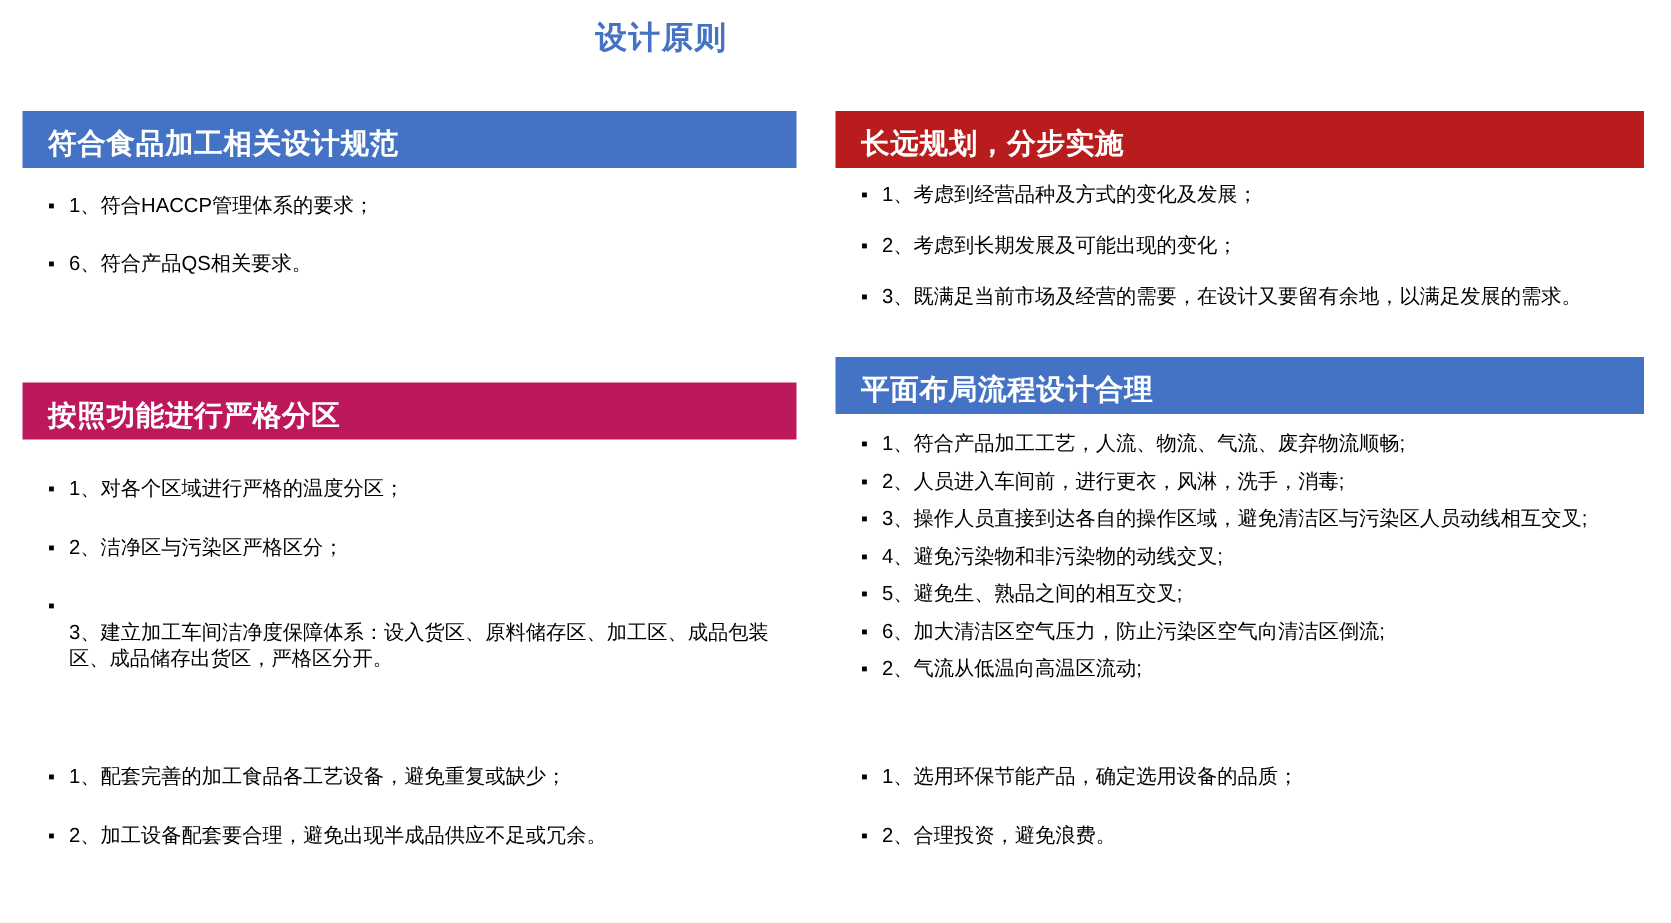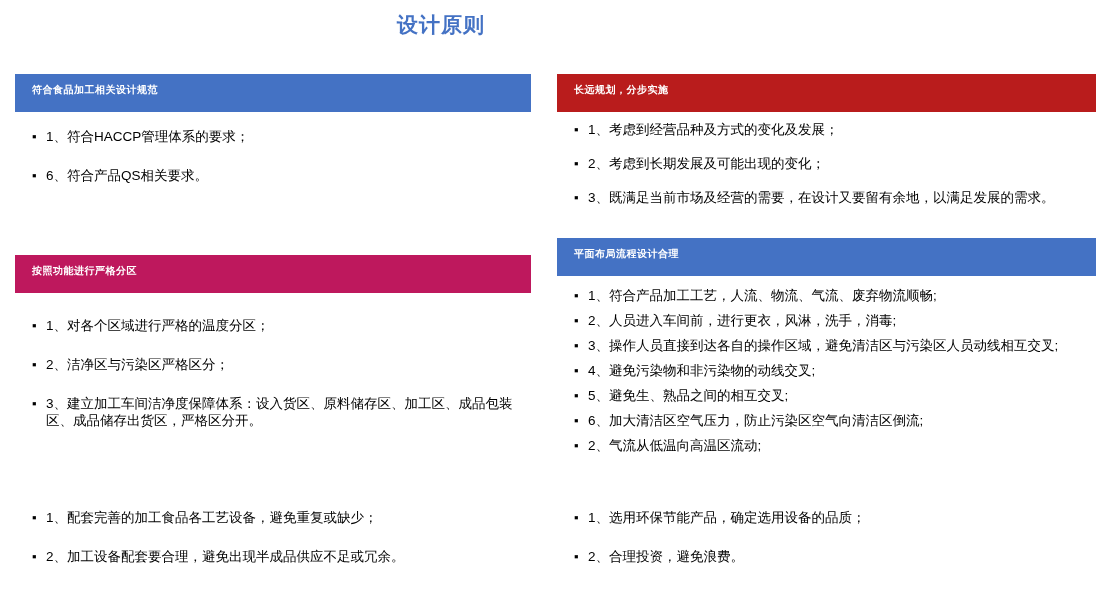--- a/index.html
+++ b/index.html
@@ -34,21 +34,21 @@
   }
   .col-left  { left: 15px;  width: 516px; }
   .col-right { left: 557px; width: 539px; }
 
   .section { position: absolute; }
 
   .section-header {
     box-sizing: border-box;
     width: 100%;
     color: #ffffff;
-    font-size: 10px;
+    font-size: 19px;
     font-weight: bold;
     letter-spacing: 0.5px;
     padding: 9px 0 0 17px;
     height: 38px;
   }
   .hdr-blue   { background: #4472C4; }
   .hdr-orange { background: #b91c1c; }
   .hdr-gray   { background: #be185d; margin-top: 17px; }
 
   .bullets {
@@ -114,21 +114,21 @@
       <div class="bullet-row">
         <span class="bullet-dot">▪</span>
         <span class="bullet-text">1、对各个区域进行严格的温度分区；</span>
       </div>
       <div class="bullet-row">
         <span class="bullet-dot">▪</span>
         <span class="bullet-text">2、洁净区与污染区严格区分；</span>
       </div>
       <div class="bullet-row">
         <span class="bullet-dot">▪</span>
-        <span class="bullet-text" style="padding-right:14px;">3、建立加工车间洁净度保障体系：设入货区、原料储存区、加工区、成品包装区、成品储存出货区，严格区分开。</span>
+        <span class="bullet-text" style="padding-right:14px;margin-top:18px;">3、建立加工车间洁净度保障体系：设入货区、原料储存区、加工区、成品包装区、成品储存出货区，严格区分开。</span>
       </div>
     </div>
   </div>
 
   <div class="section" style="top:485px; width:516px;">
     <div class="bullets sp-loose body-pad-mid">
       <div class="bullet-row">
         <span class="bullet-dot">▪</span>
         <span class="bullet-text">1、配套完善的加工食品各工艺设备，避免重复或缺少；</span>
       </div>

